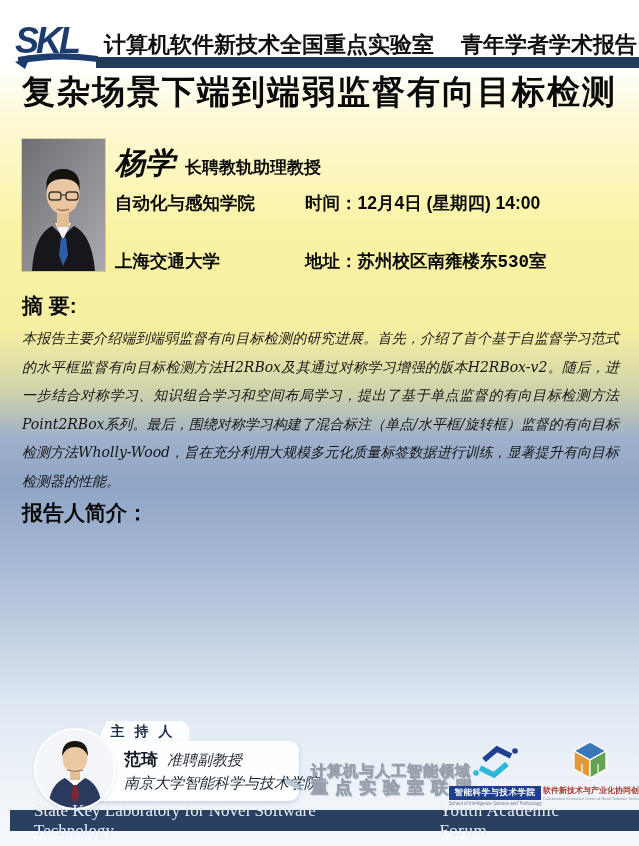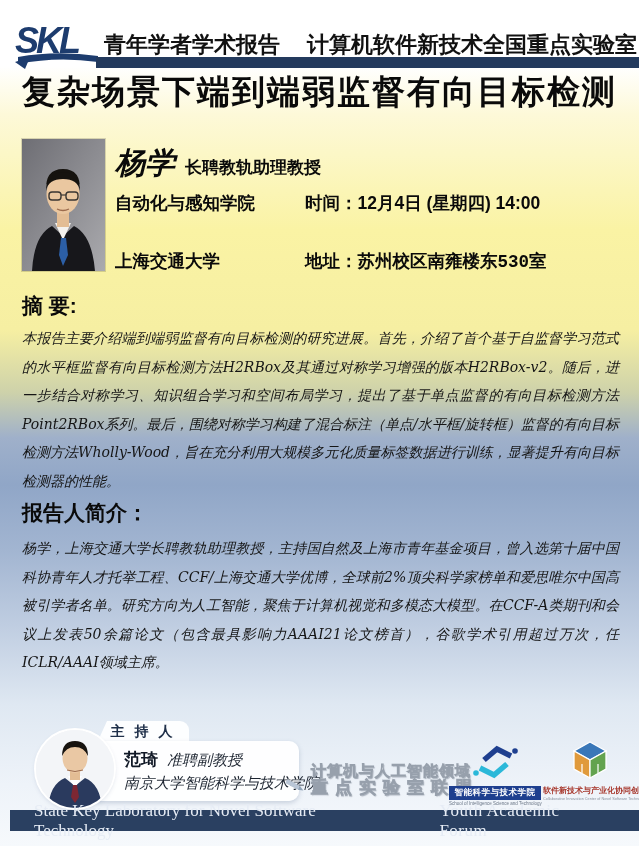--- a/index.html
+++ b/index.html
@@ -82,22 +82,22 @@
 <div class="poster">
 
   <div class="skl-logo">
     <svg width="86" height="48" viewBox="0 0 86 48">
       <text x="1" y="31" font-family="Liberation Sans, sans-serif" font-size="36" font-weight="bold" font-style="italic" letter-spacing="-3" fill="#1d3c6e">SKL</text>
       <path d="M4 35 Q 43 28 84 34 L 84 40 Q 43 34 4 42 Z" fill="#1d3c6e"></path>
       <path d="M1 40 L16 35 L11 47 Z" fill="#1d3c6e"></path>
     </svg>
   </div>
   <div class="header-line">
+    <span>计算机软件新技术全国重点实验室</span>
     <span>青年学者学术报告</span>
-    <span>计算机软件新技术全国重点实验室</span>
   </div>
   <div class="navy-rule"></div>
 
   <h1 class="main-title">复杂场景下端到端弱监督有向目标检测</h1>
 
   <div class="photo">
     <svg width="83" height="132" viewBox="0 0 83 132">
       <defs>
         <linearGradient id="pbg" x1="0" y1="0" x2="1" y2="1">
           <stop offset="0" stop-color="#6e6e74"></stop>
@@ -124,21 +124,20 @@
   </div>
   <div class="info-label pos-dept">自动化与感知学院</div>
   <div class="info-label pos-time"><span>时间：</span><span>12月4日 (星期四)  14:00</span></div>
   <div class="info-label pos-univ">上海交通大学</div>
   <div class="info-label pos-venue"><span>地址：</span><span>苏州校区南雍楼东530室</span></div>
 
   <h2 class="sec-head abstract-head">摘 要:</h2>
   <p class="para abstract-body">本报告主要介绍端到端弱监督有向目标检测的研究进展。首先，介绍了首个基于自监督学习范式的水平框监督有向目标检测方法H2RBox及其通过对称学习增强的版本H2RBox-v2。随后，进一步结合对称学习、知识组合学习和空间布局学习，提出了基于单点监督的有向目标检测方法Point2RBox系列。最后，围绕对称学习构建了混合标注（单点/水平框/旋转框）监督的有向目标检测方法Wholly-Wood，旨在充分利用大规模多元化质量标签数据进行训练，显著提升有向目标检测器的性能。</p>
 
   <h2 class="sec-head bio-head">报告人简介：</h2>
-  <p class="para bio-body">杨学，上海交通大学长聘教轨助理教授，主持国自然及上海市青年基金项目，曾入选第十届中国科协青年人才托举工程、CCF/上海交通大学优博，全球前2%顶尖科学家榜单和爱思唯尔中国高被引学者名单。研究方向为人工智能，聚焦于计算机视觉和多模态大模型。在CCF-A类期刊和会议上发表50余篇论文（包含最具影响力AAAI21论文榜首），谷歌学术引用超过万次，任ICLR/AAAI领域主席。</p>
 
   <div class="host-tab">主 持 人</div>
   <div class="host-box">
     <div class="host-name-row">
       <span class="host-name">范琦</span>
       <span class="host-title">准聘副教授</span>
     </div>
     <div class="host-affil">南京大学智能科学与技术学院</div>
   </div>
   <div class="avatar">

